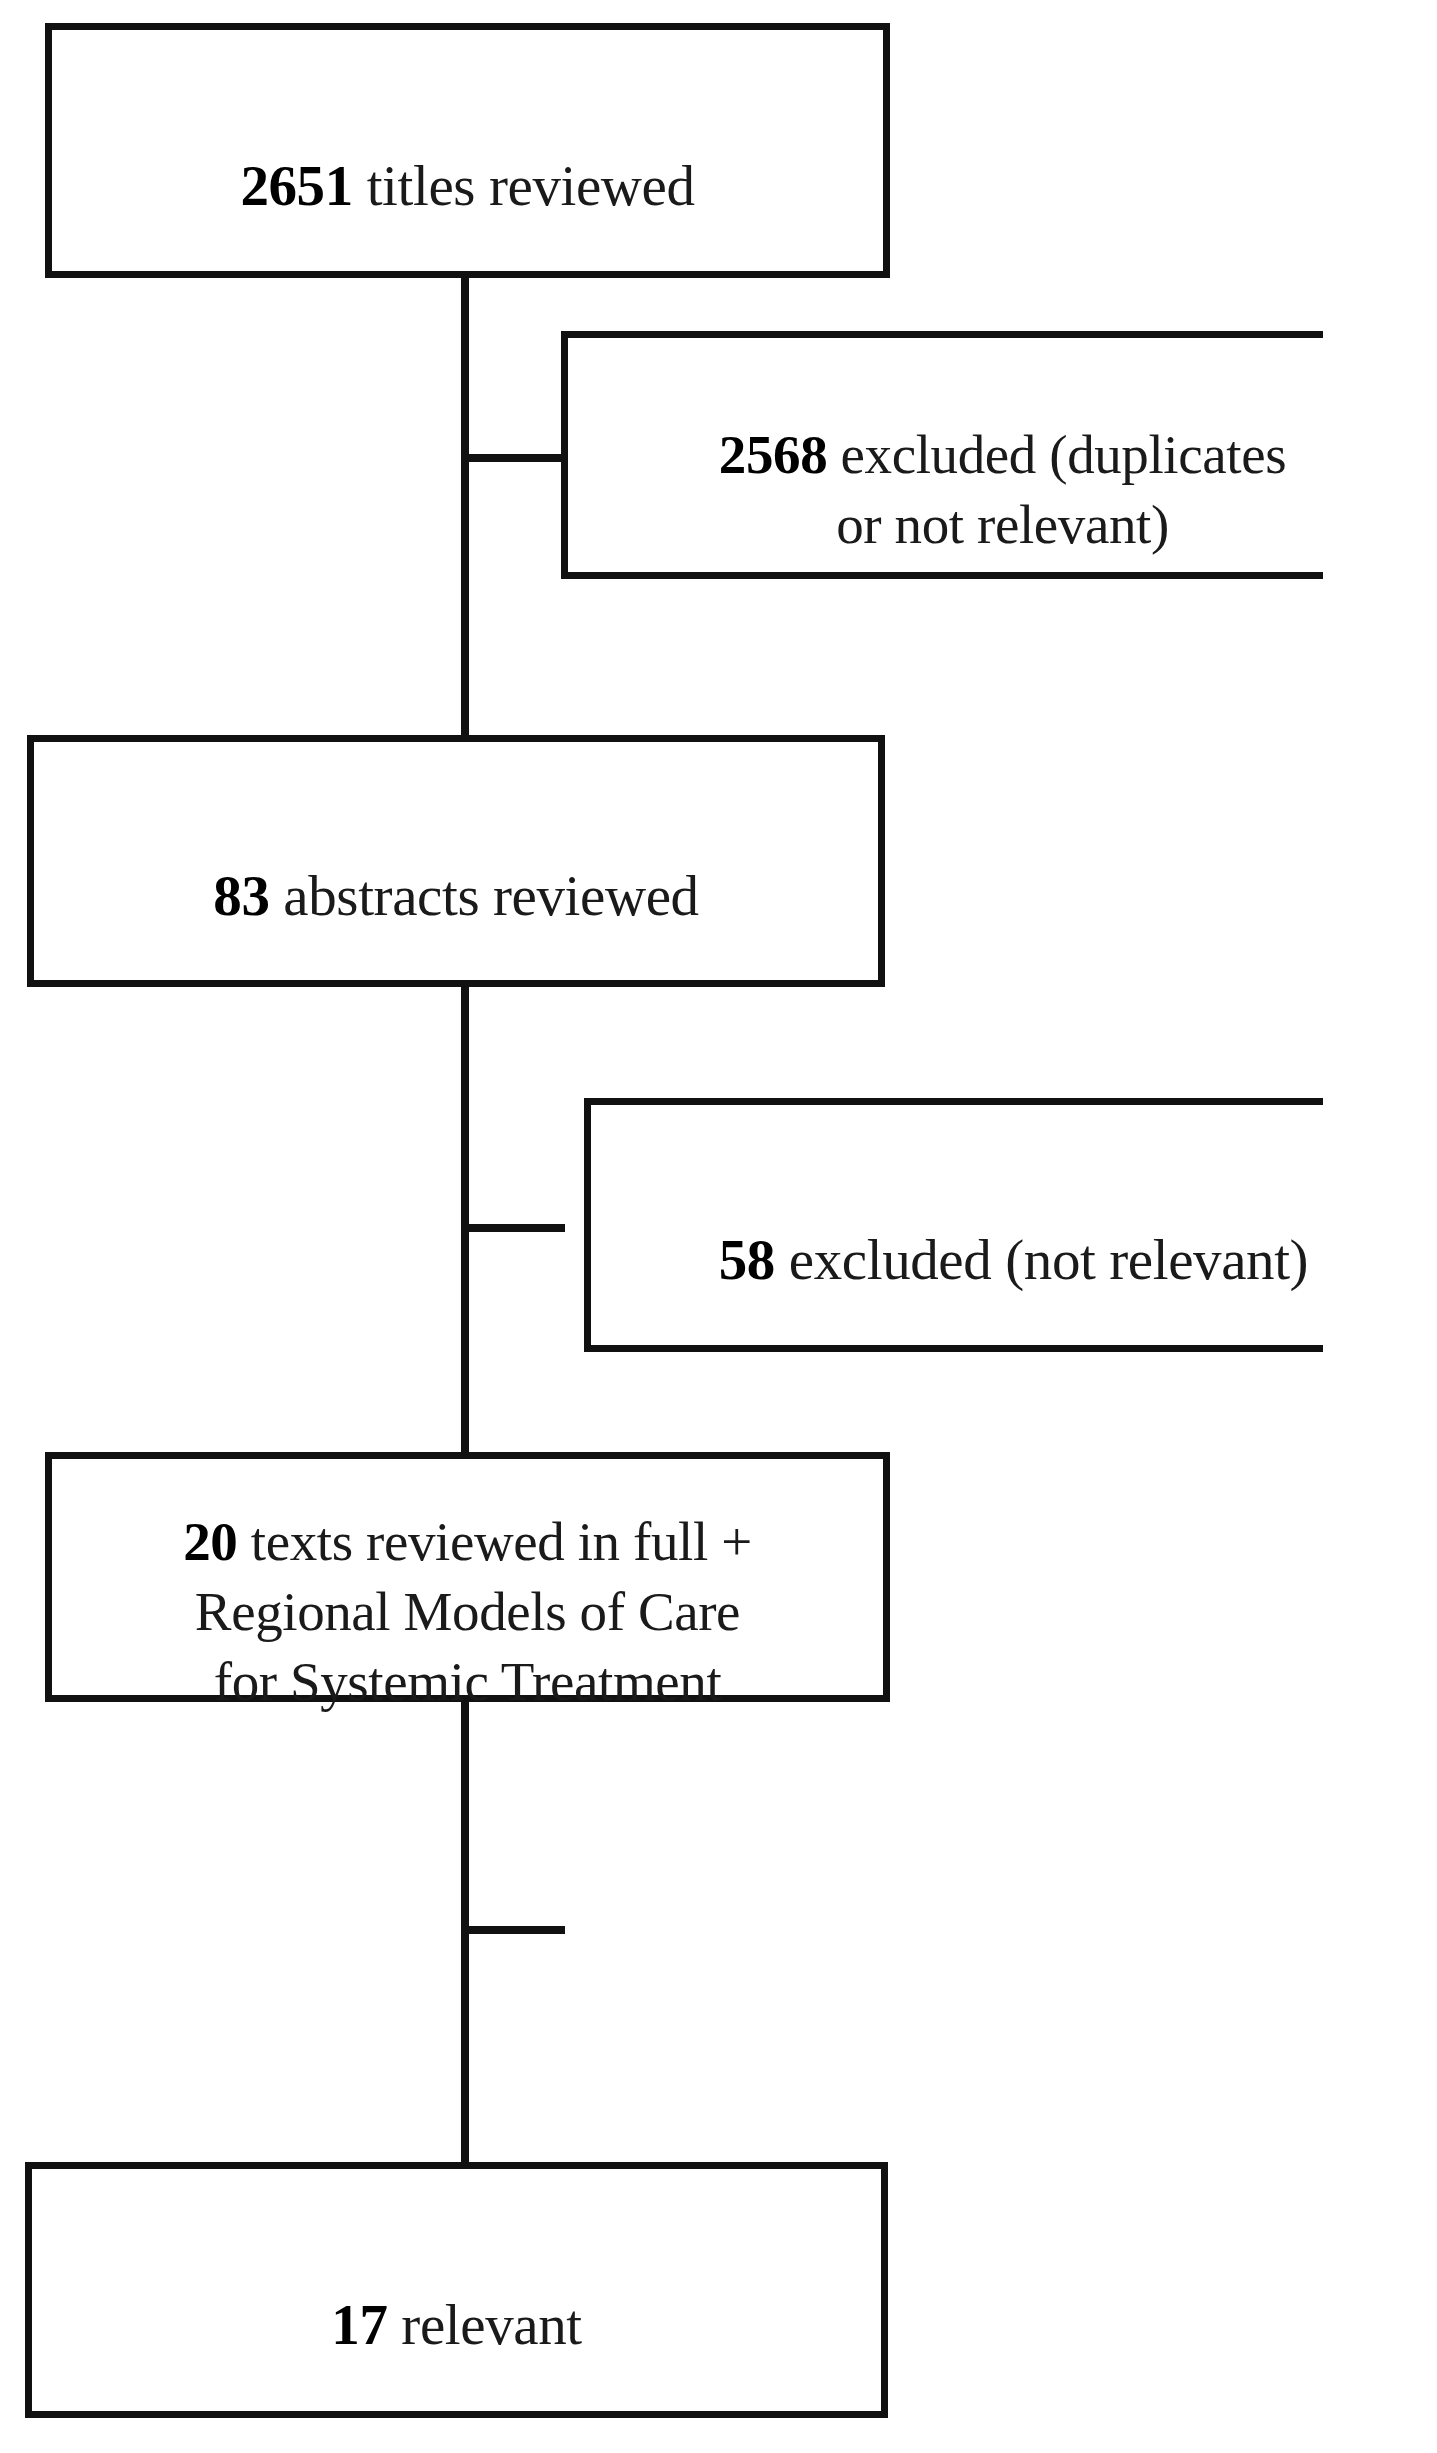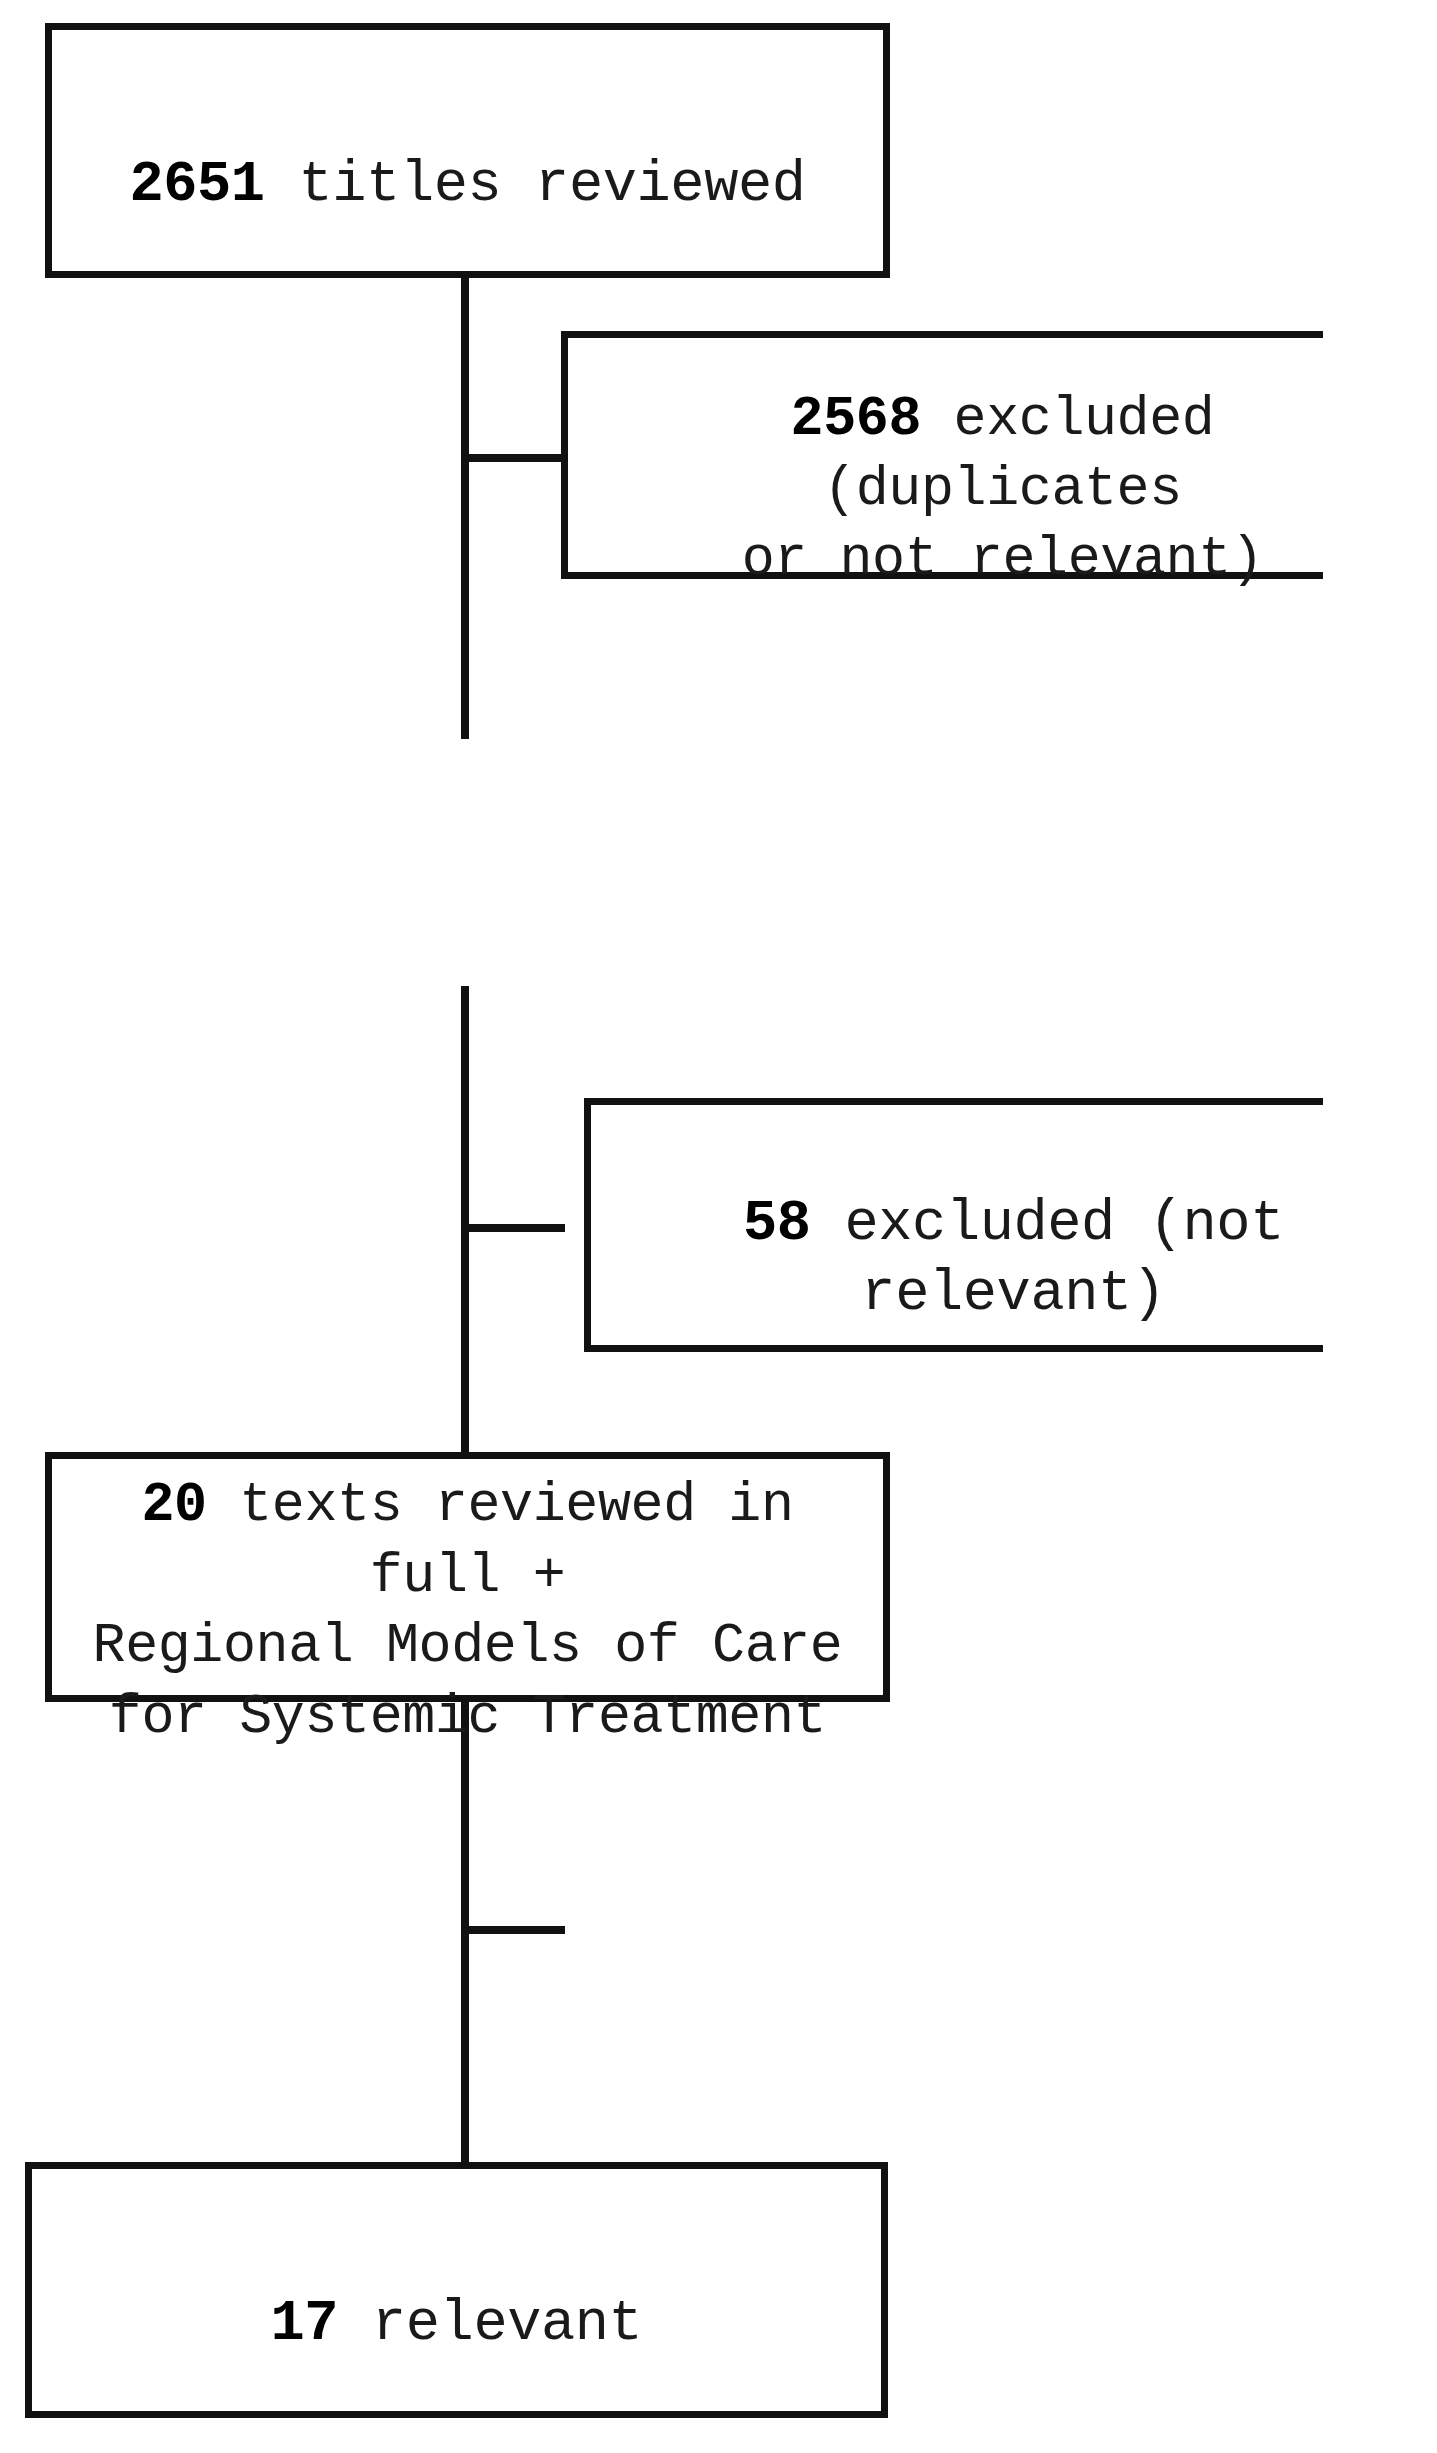--- a/index.html
+++ b/index.html
@@ -7,21 +7,21 @@
     margin: 0;
     padding: 0;
     background: #ffffff;
   }
 
   #diagram-root {
     position: relative;
     width: 1323px;
     height: 2453px;
     background: #ffffff;
-    font-family: Liberation Mono, monospace;
+    font-family: Liberation Serif, serif;
     overflow: hidden;
   }
 
   
   .flow-box {
     position: absolute;
     box-sizing: border-box;
     background: #ffffff;
     border: 7px solid #111111;
     display: flex;
@@ -86,20 +86,25 @@
     </span>
   </div>
 
   <div class="flow-box" style="left:561px; top:331px; width:843px; height:248px;padding-left:40px;">
     <span class="box-text multiline">
       <span class="count">2568</span><span> excluded (duplicates
 or not relevant)</span>
     </span>
   </div>
 
+  <div class="flow-box" style="left:27px; top:735px; width:858px; height:252px;">
+    <span class="box-text">
+      <span class="count">83</span><span> abstracts reviewed</span>
+    </span>
+  </div>
 
   <div class="flow-box" style="left:584px; top:1098px; width:859px; height:254px;">
     <span class="box-text">
       <span class="count">58</span><span> excluded (not relevant)</span>
     </span>
   </div>
 
   <div class="flow-box" style="left:45px; top:1452px; width:845px; height:250px;">
     <span class="box-text multiline">
       <span class="count">20</span><span> texts reviewed in full +

